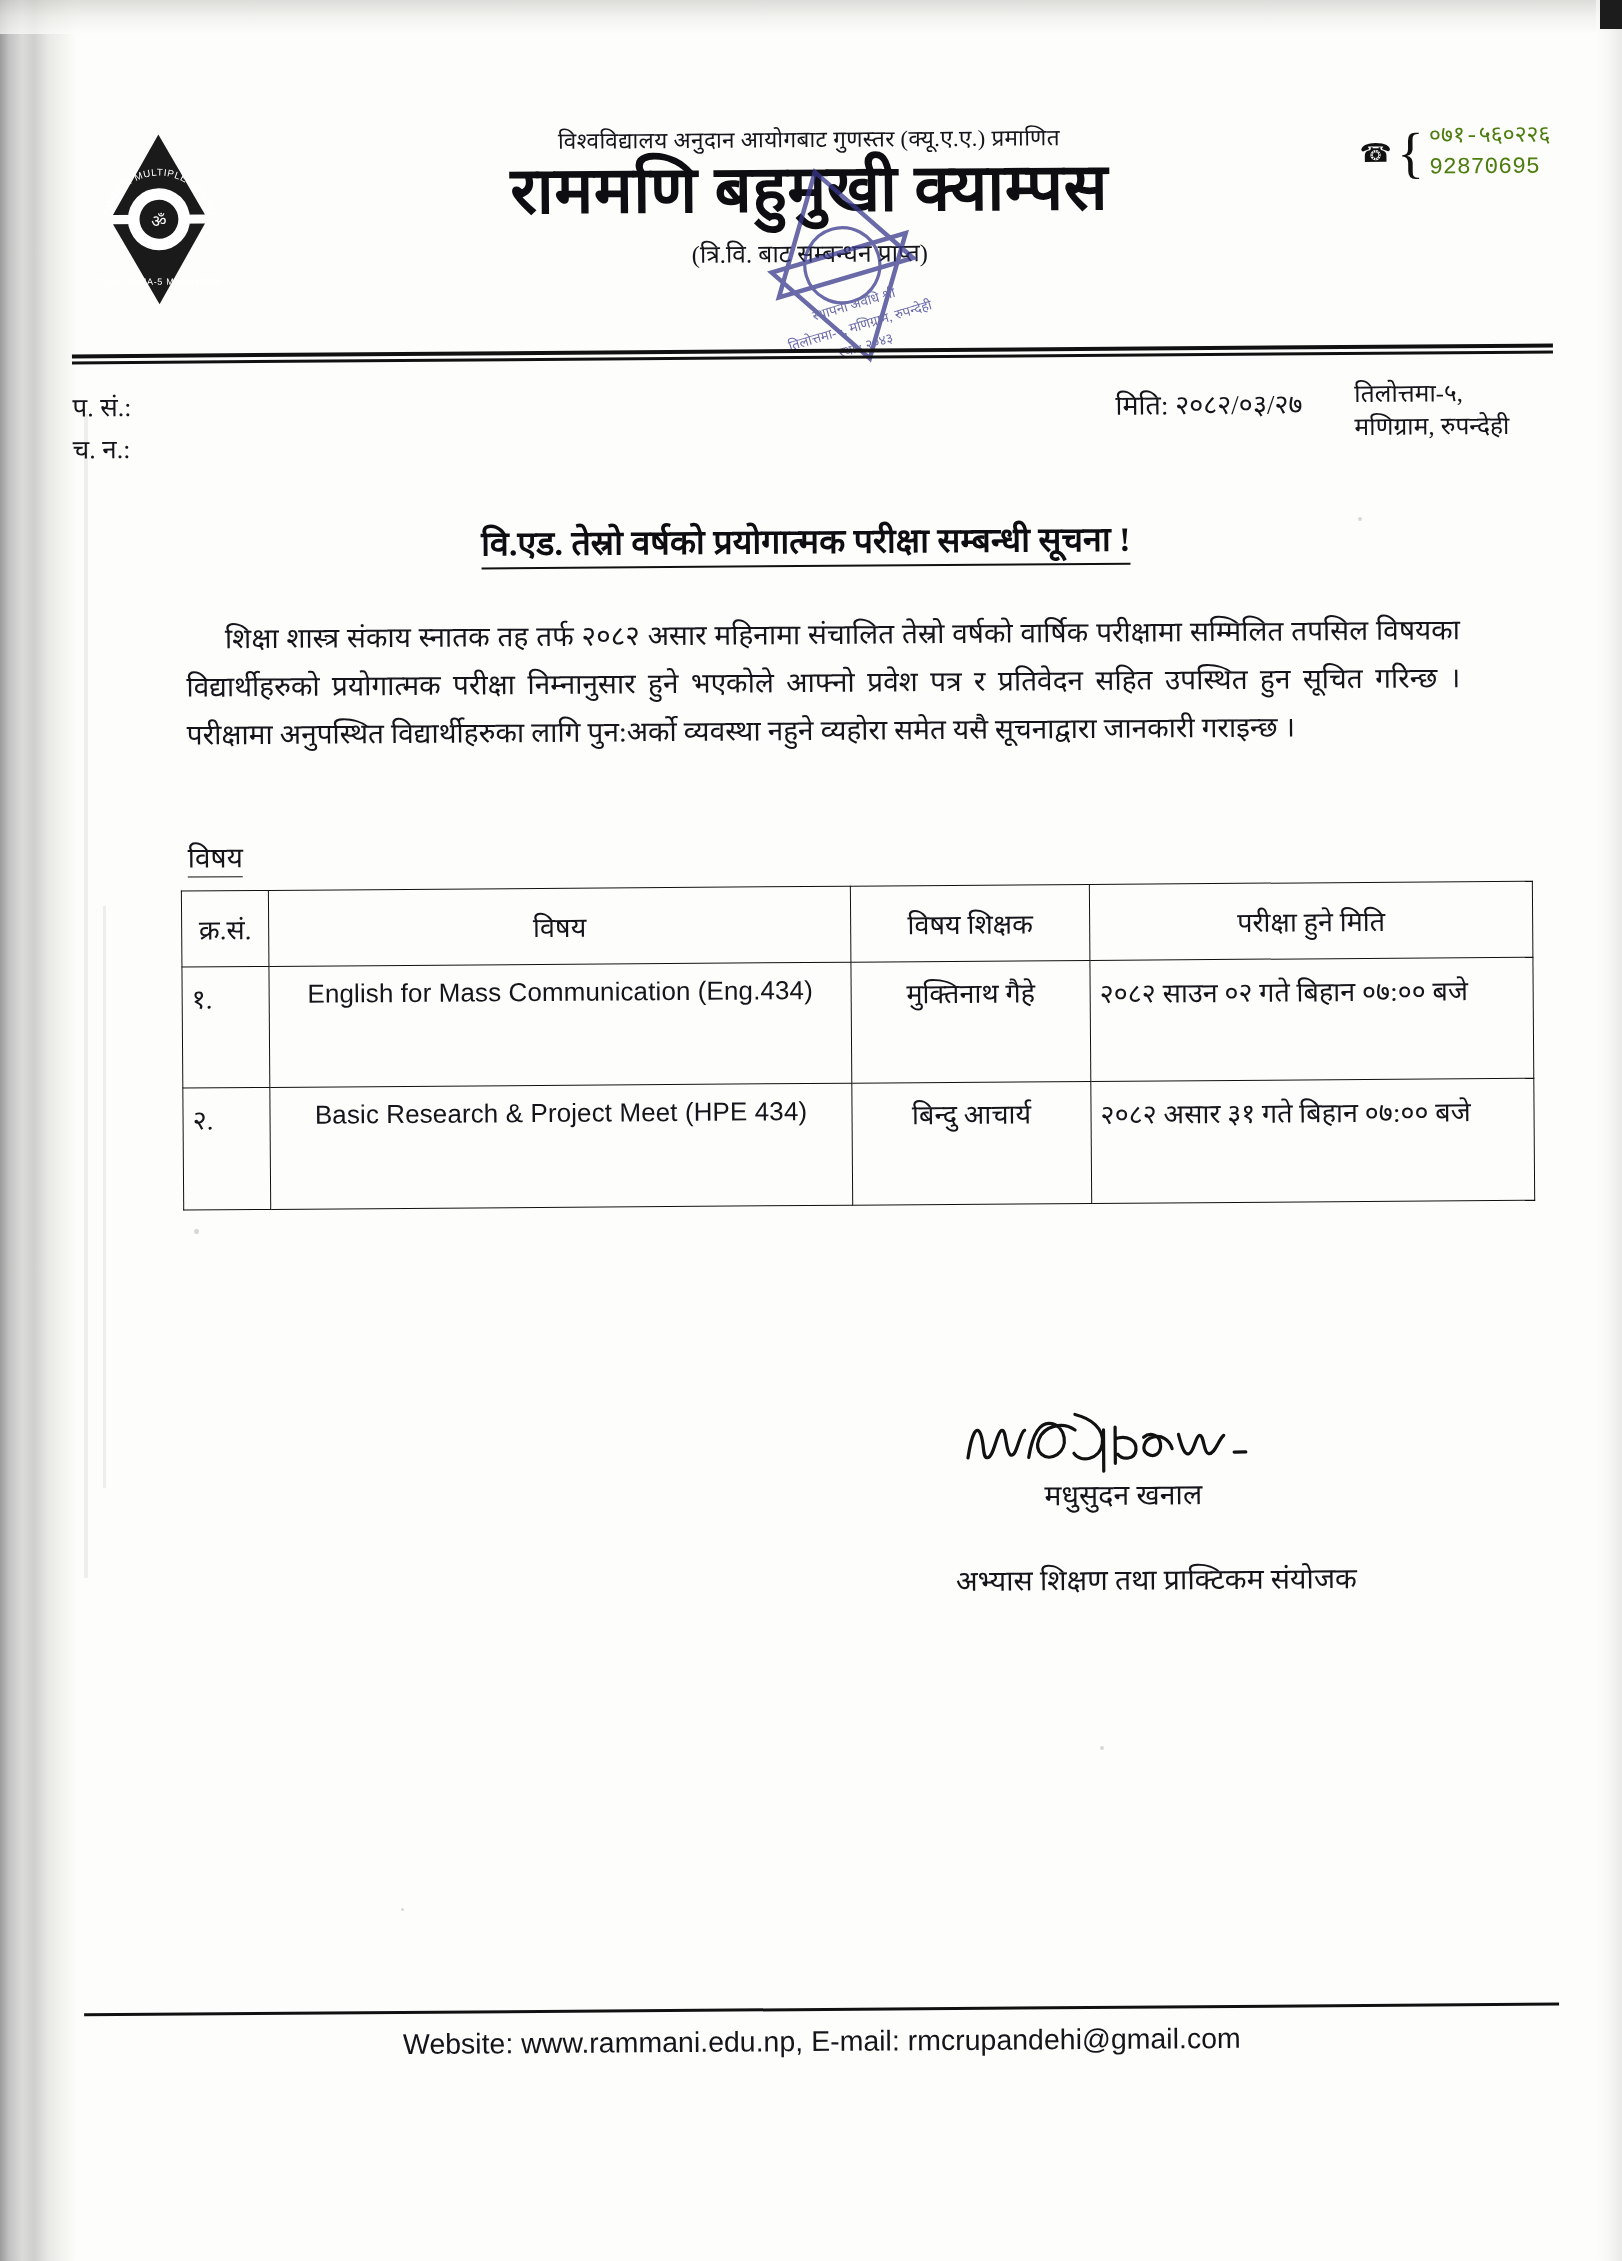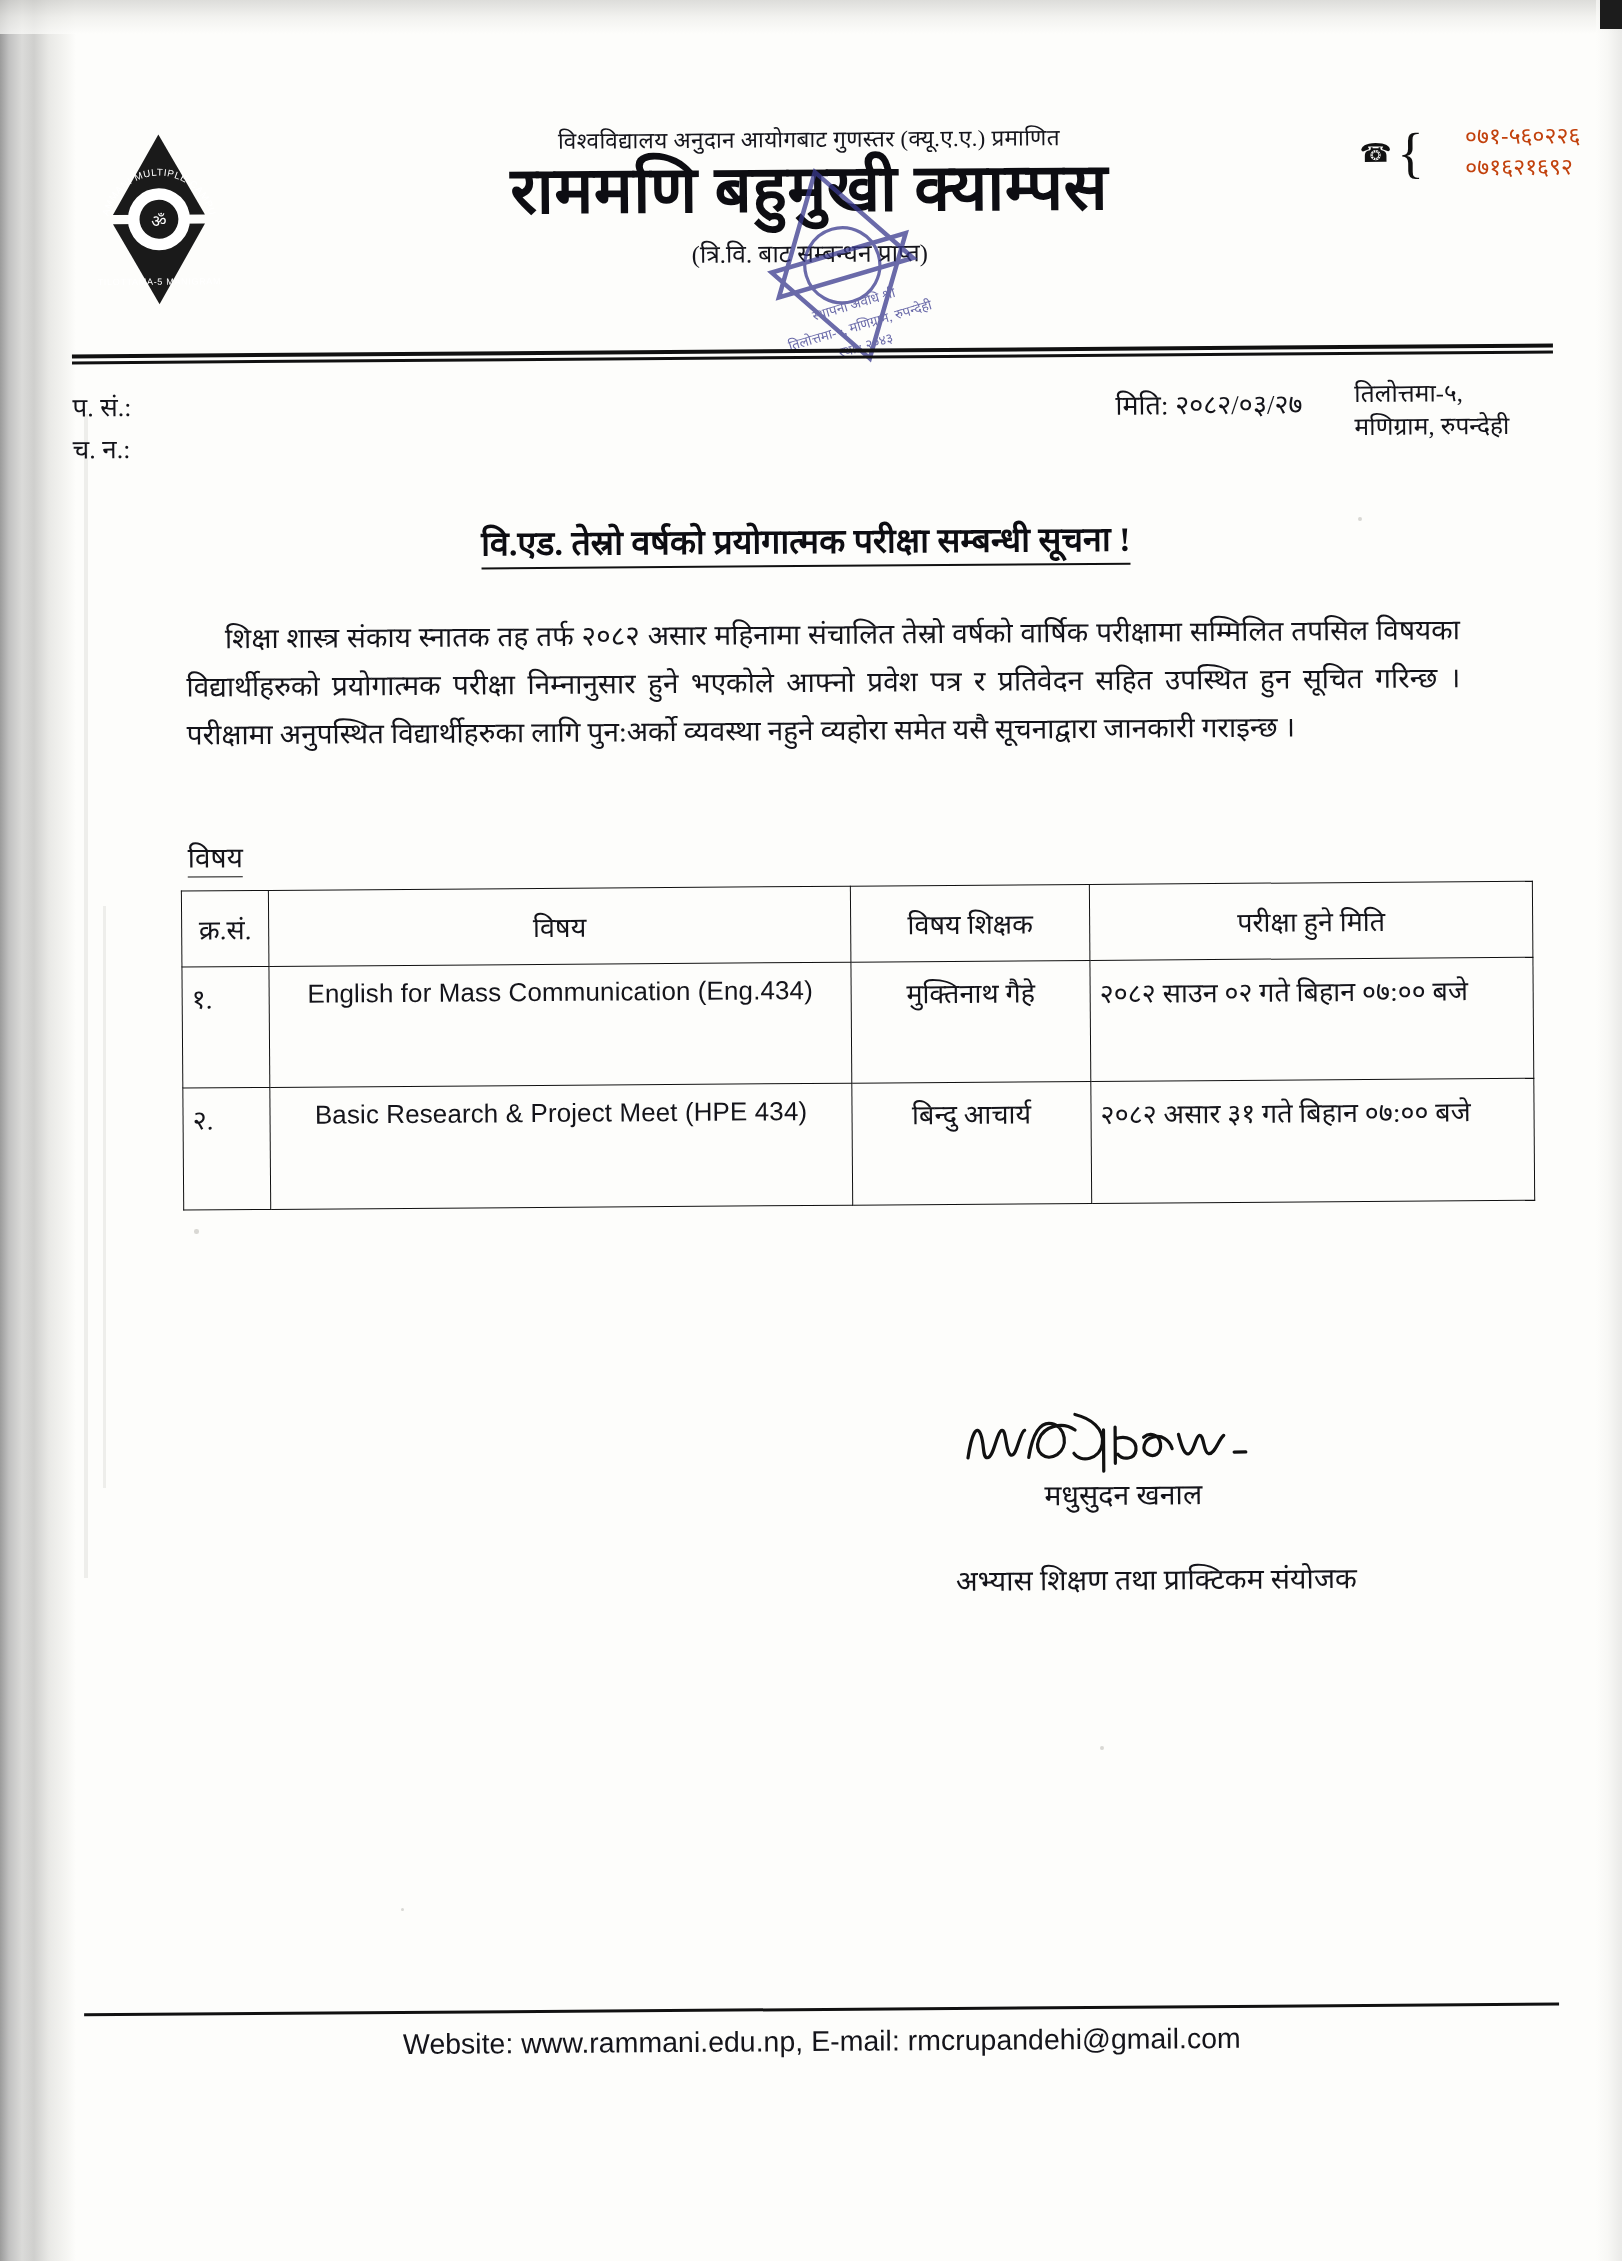--- a/index.html
+++ b/index.html
@@ -117,26 +117,25 @@
     gap: 5.2px;
   }
   .phone-icon { font-size: 26px; color: #111; line-height: 1; }
   .brace {
     font-size: 56px;
     line-height: 0.72;
     color: #111;
     font-family: "Liberation Serif", serif;
   }
   .phone-nums {
-    font-family: Liberation Sans, sans-serif;
+    font-family: Liberation Mono, monospace;
     font-size: 23px;
-    color: #c2410c;
+    color: #4d7c0f;
     line-height: 1.35;
     white-space: nowrap;
-    margin-left: 36px;
   }
   .address {
     position: absolute;
     left: 1287px; top: 268px;
     font-family: "Liberation Serif", serif;
     font-size: 24.6px;
     color: #14141a;
     line-height: 1.35;
     white-space: nowrap;
   }
@@ -379,21 +378,21 @@
 
       <div class="campus-name">राममणि बहुमुखी क्याम्पस</div>
 
       <div class="affiliation">(त्रि.वि. बाट सम्बन्धन प्राप्त)</div>
 
       <div class="phone-block">
         <span class="phone-icon">☎</span>
         <span class="brace">{</span>
         <span class="phone-nums">
           <div>०७१-५६०२२६</div>
-          <div>०७१६२१६९२</div>
+          <div>92870695</div>
         </span>
       </div>
 
       <div class="address">
         <div>तिलोत्तमा-५,</div>
         <div>मणिग्राम, रुपन्देही</div>
       </div>
     </div>
 
     <div class="stamp">

